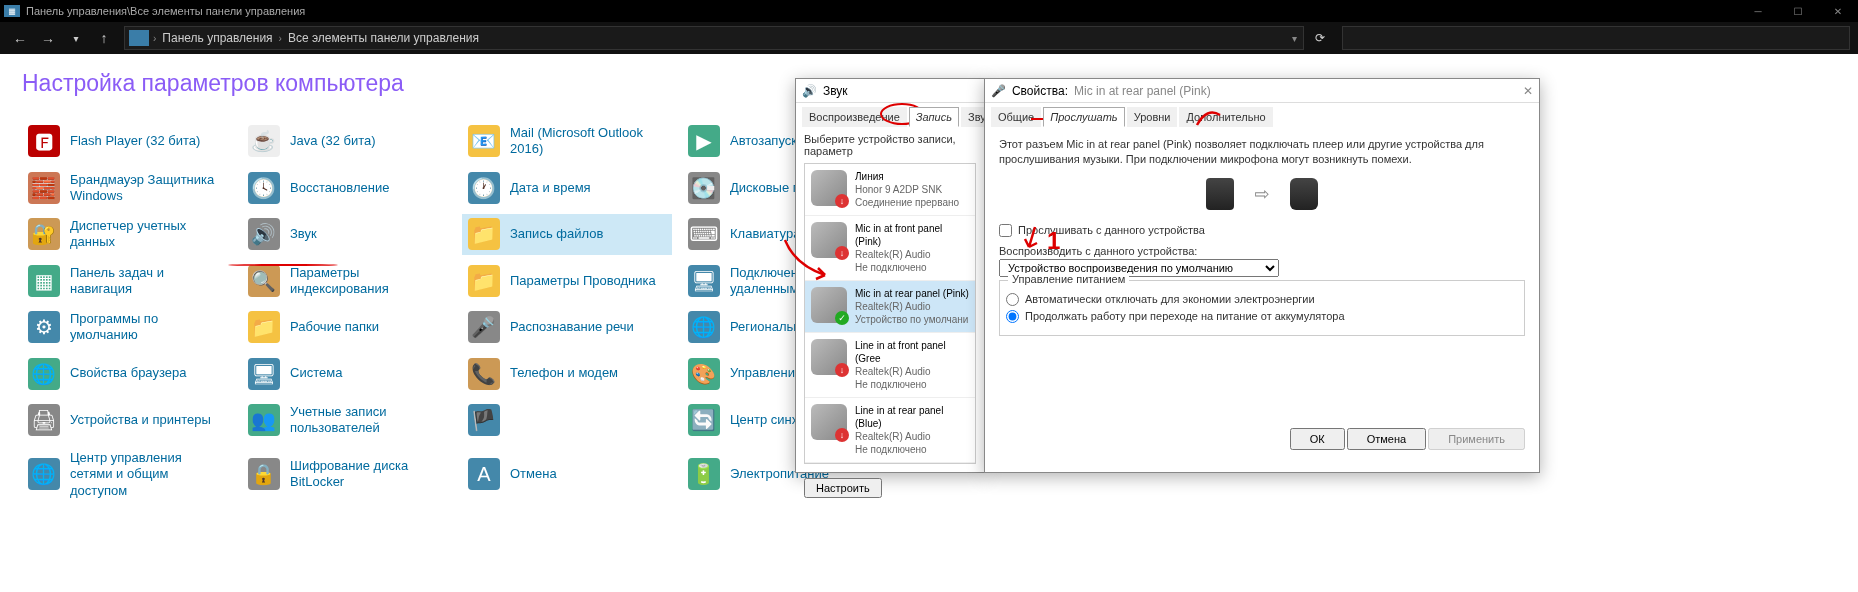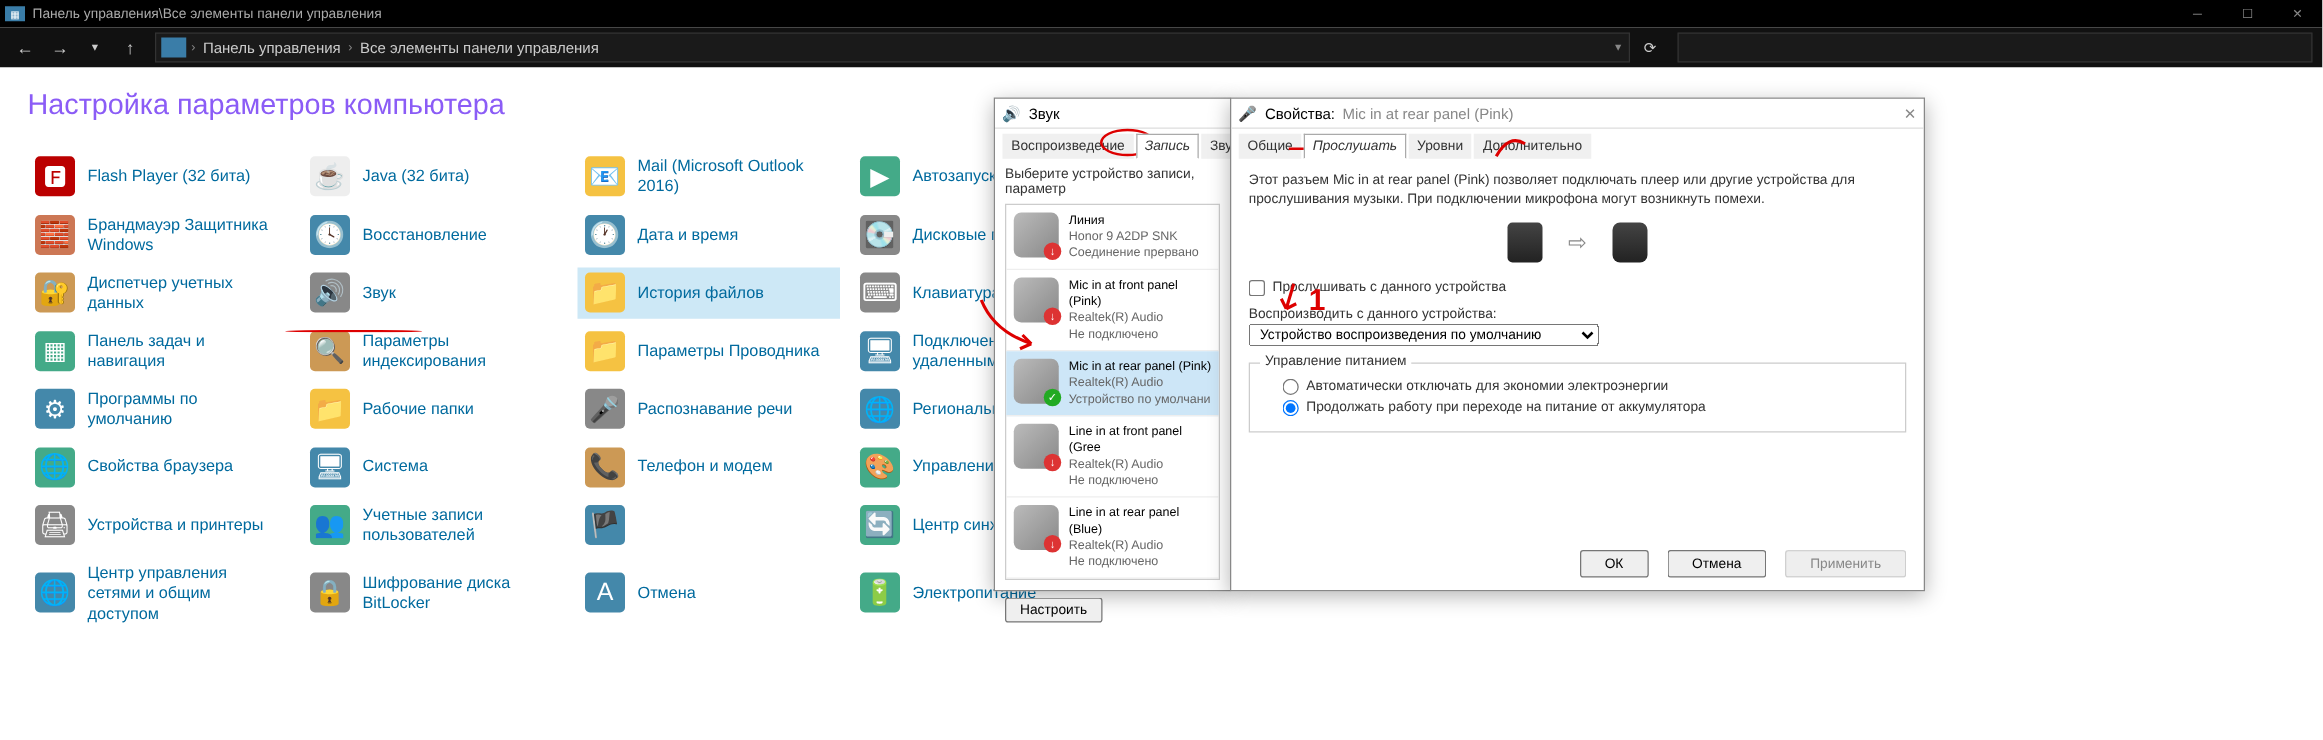--- a/index.html
+++ b/index.html
@@ -56,24 +56,24 @@
 
 .props-dialog { left: 984px; top: 78px; width: 556px; height: 395px; }
 .props-body { padding: 10px 14px; font-size: 11px; color: #333; }
 .props-desc { line-height: 1.4; margin-bottom: 10px; }
 .flow-icons { display: flex; gap: 20px; align-items: center; justify-content: center; margin: 10px 0 14px; }
 .flow-icons .dev { width: 28px; height: 32px; background: linear-gradient(#444,#222); border-radius: 4px; }
 .flow-icons .arrow { color: #888; font-size: 18px; }
 .checkbox-row { display: flex; align-items: center; gap: 6px; margin: 8px 0; }
 .checkbox-row input { width: 13px; height: 13px; }
 .select-row select { width: 280px; font-size: 11px; padding: 1px 4px; margin-top: 2px; }
-.groupbox { border: 1px solid #ccc; padding: 8px 26px; margin-top: 13px; position: relative; }
+.groupbox { border: 1px solid #ccc; padding: 8px 6px; margin-top: 3px; position: relative; }
 .groupbox .legend { position: absolute; top: -8px; left: 8px; background: #fff; padding: 0 4px; font-size: 11px; }
 .radio-row { display: flex; align-items: flex-start; gap: 6px; margin: 4px 0; font-size: 11px; }
-.props-footer { position: absolute; bottom: 10px; right: 14px; display: flex; gap: 15px; }
+.props-footer { position: absolute; bottom: 22px; right: 14px; display: flex; gap: 2px; }
 .props-footer button { font-size: 11px; padding: 3px 18px; }
 .props-footer button:disabled { color: #888; }
 
 .annot-red { position: absolute; color: #d00; font-family: cursive; font-size: 24px; pointer-events: none; }
 </style>
 </head>
 <body>
 
 <div class="titlebar">
   <div class="icon-small">▦</div>
@@ -140,21 +140,21 @@
       <div class="cp-item">
         <div class="cp-icon" style="background:#c95;border-radius:4px;color:#fff;">🔐</div>
         <div class="cp-label">Диспетчер учетных данных</div>
       </div>
       <div class="cp-item">
         <div class="cp-icon" style="background:#888;border-radius:4px;color:#fff;">🔊</div>
         <div class="cp-label">Звук</div>
       </div>
       <div class="cp-item selected">
         <div class="cp-icon" style="background:#f5c242;border-radius:4px;color:#fff;">📁</div>
-        <div class="cp-label">История файлов</div>
+        <div class="cp-label">Запись файлов</div>
       </div>
       <div class="cp-item">
         <div class="cp-icon" style="background:#888;border-radius:4px;color:#fff;">⌨</div>
         <div class="cp-label">Клавиатура</div>
       </div>
       <div class="cp-item">
         <div class="cp-icon" style="background:#4a8;border-radius:4px;color:#fff;">▦</div>
         <div class="cp-label">Панель задач и навигация</div>
       </div>
       <div class="cp-item">

